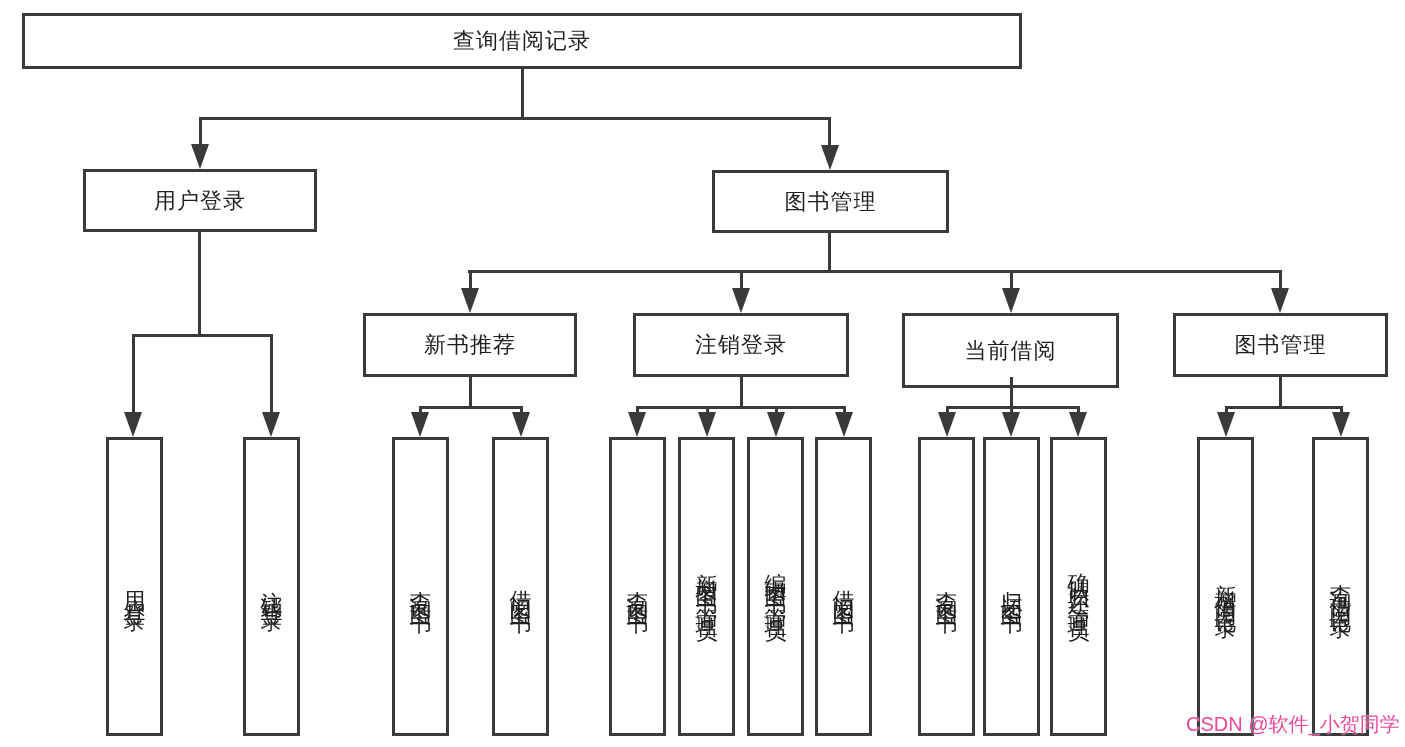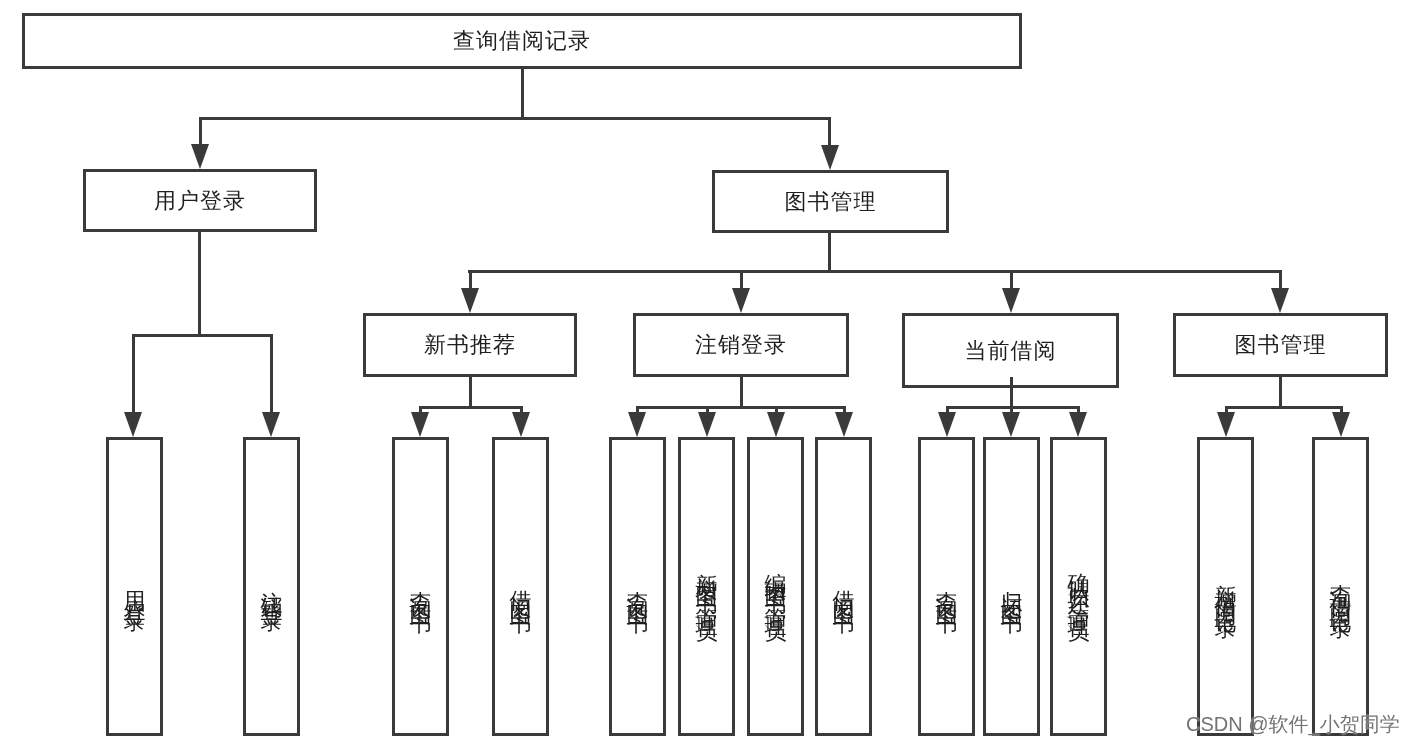--- a/index.html
+++ b/index.html
@@ -44,21 +44,21 @@
   .arrow{
     position:absolute;width:0;height:0;
     border-left:9px solid transparent;
     border-right:9px solid transparent;
     border-top:25px solid var(--line);
   }
   .watermark{
     position:absolute;
     left:1186px;top:711px;
     font-size:20px;
-    color:#737373;
+    color:#ec4899;
     z-index:5;
     white-space:nowrap;
     text-shadow:0 0 2px #ffffff;
   }
 </style>
 </head>
 <body>
 
 <div id="canvas">
 

